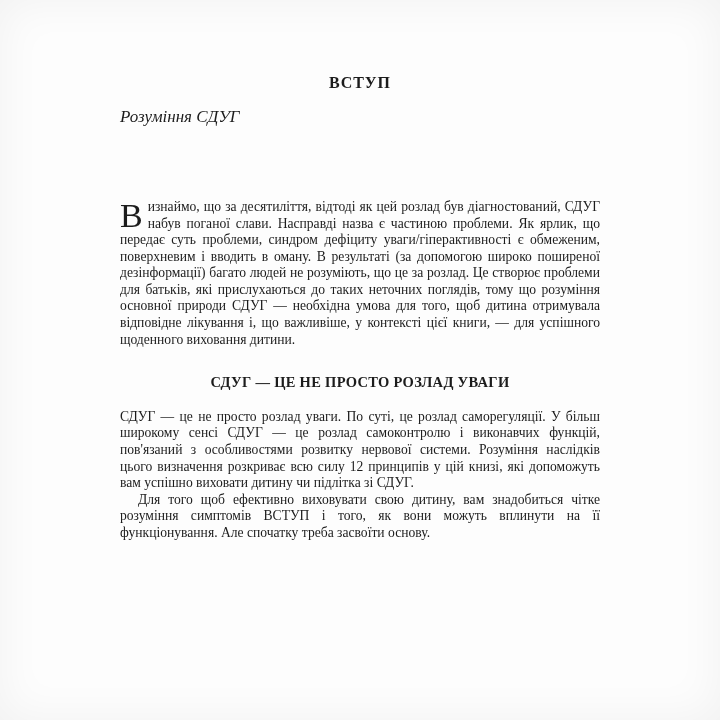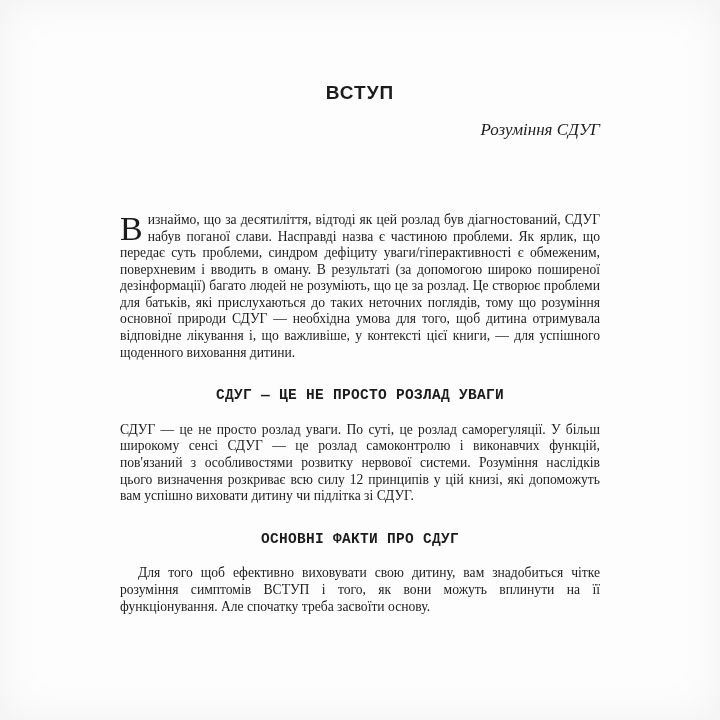--- a/index.html
+++ b/index.html
@@ -24,32 +24,32 @@
     inset: 0;
     pointer-events: none;
     box-shadow: inset 0 0 46px rgba(0,0,0,0.05);
   }
   .content {
     width: 480px;
     margin: 0 auto;
     padding-top: 66px;
   }
   .chapter-title {
-    font-family: Liberation Sans, sans-serif;
+    font-family: Liberation Serif, serif;
     font-weight: bold;
-    font-size: 19px;
+    font-size: 16px;
     letter-spacing: 1px;
     text-align: center;
-    margin: 16px;
+    margin: 8px;
   }
   .chapter-subtitle {
     font-family: "Liberation Serif", serif;
     font-style: italic;
     font-size: 17px;
-    text-align: right;
+    text-align: left;
     margin-top: 15px;
   }
   .body-text {
     font-size: 13.6px;
     line-height: 1.22;
     text-align: justify;
   }
   .para {
     margin: 0;
   }
@@ -60,21 +60,21 @@
     text-indent: 18px;
   }
   .dropcap {
     float: left;
     font-size: 34px;
     line-height: 0.82;
     padding: 3px 5px 0 0;
     font-weight: normal;
   }
   .section-heading {
-    font-family: Liberation Mono, monospace;
+    font-family: Liberation Serif, serif;
     font-weight: bold;
     font-size: 14.5px;
     letter-spacing: 0.3px;
     text-align: center;
     margin: 26px 0 17px 0;
   }
   .bold-lead {
     font-weight: bold;
   }
 </style>
@@ -91,20 +91,19 @@
     <div class="body-text">
 
       <p class="para first-para">
         <span class="dropcap">В</span><span>изнаймо, що за десятиліття, відтоді як цей розлад був діагностований, СДУГ набув поганої слави. Насправді назва є частиною проблеми. Як ярлик, що передає суть проблеми, синдром дефіциту уваги/гіперактивності є обмеженим, поверхневим і вводить в оману. В результаті (за допомогою широко поширеної дезінформації) багато людей не розуміють, що це за розлад. Це створює проблеми для батьків, які прислухаються до таких неточних поглядів, тому що розуміння основної природи СДУГ — необхідна умова для того, щоб дитина отримувала відповідне лікування і, що важливіше, у контексті цієї книги, — для успішного щоденного виховання дитини.</span>
       </p>
 
       <h2 class="section-heading">СДУГ — ЦЕ НЕ ПРОСТО РОЗЛАД УВАГИ</h2>
 
       <p class="para">СДУГ — це не просто розлад уваги. По суті, це розлад саморегуляції. У більш широкому сенсі СДУГ — це розлад самоконтролю і виконавчих функцій, пов'язаний з особливостями розвитку нервової системи. Розуміння наслідків цього визначення розкриває всю силу 12 принципів у цій книзі, які допоможуть вам успішно виховати дитину чи підлітка зі СДУГ.</p>
 
-      <h2 class="section-heading">ОСНОВНІ ФАКТИ ПРО СДУГ</h2>
 
       <p class="para indent">Для того щоб ефективно виховувати свою дитину, вам знадобиться чітке розуміння симптомів ВСТУП і того, як вони можуть вплинути на її функціонування. Але спочатку треба засвоїти основу.</p>
 
 
     </div>
   </div>
 </div>
 
 </body></html>

